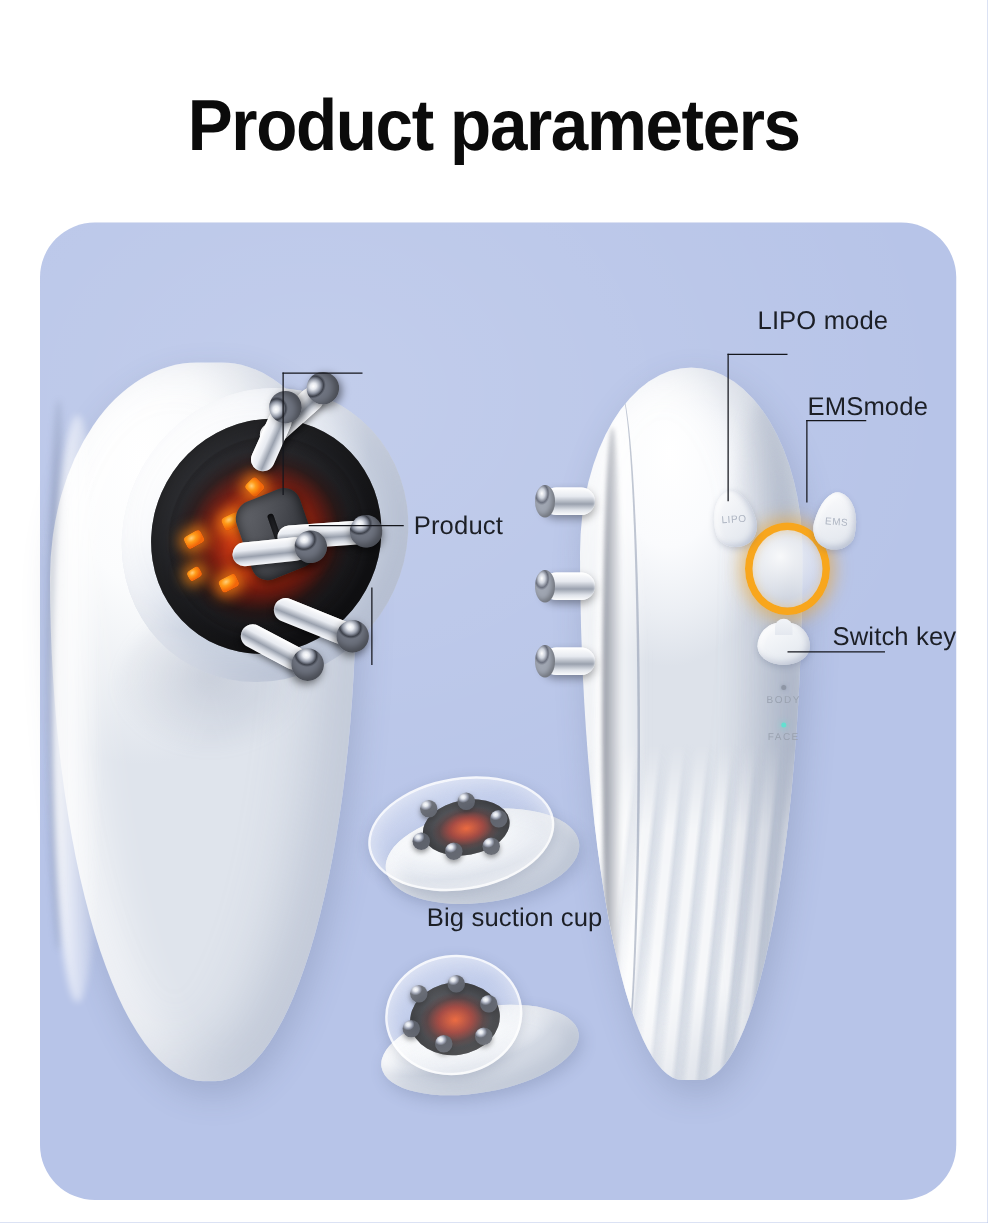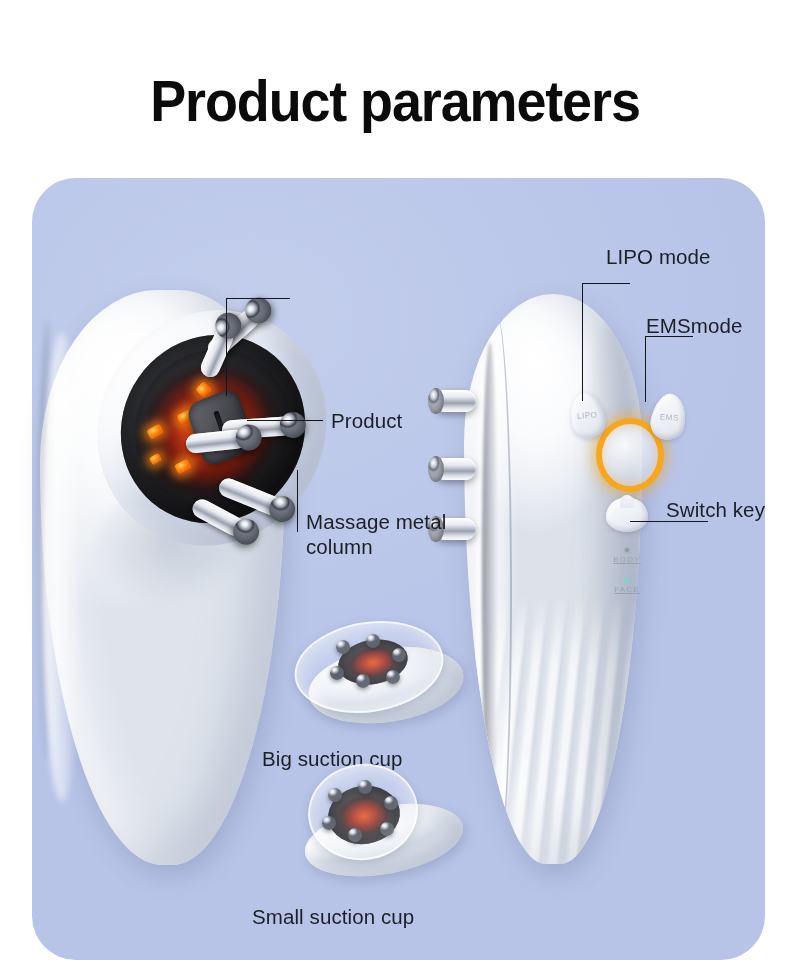--- a/index.html
+++ b/index.html
@@ -46,21 +46,21 @@
 
   
   .lbl{
     position:absolute;
     font-size:20.5px;
     color:#1c1f26;
     line-height:25px;
     white-space:pre-line;
     letter-spacing:.1px;
   }
-  .lbl.c{text-align:left;white-space:nowrap;margin-top:24px;}
+  .lbl.c{text-align:right;white-space:nowrap;}
 
   
   .dev-left{position:absolute;left:34px;top:280px;width:300px;height:590px;}
   .dl-body{
     position:absolute;left:6px;top:10px;width:245px;height:575px;
     border-radius:48% 44% 46% 50% / 30% 30% 70% 70%;
     background:
       radial-gradient(58% 42% at 30% 14%,#ffffff 0%,#fbfcfd 40%,#edf0f4 72%,#dfe4ec 100%),
       linear-gradient(100deg,#f8f9fb 0%,#ffffff 26%,#eef1f6 62%,#d9dfe9 100%);
     box-shadow:
@@ -260,21 +260,21 @@
                0 2px 5px rgba(90,102,130,.28);
   }
   .btn-switch::before{
     content:"";position:absolute;left:50%;top:-3px;width:14px;height:13px;margin-left:-7px;
     border-radius:50% 50% 0 0;
     background:linear-gradient(180deg,#f2f4f8,#e4e8ef);
   }
   
   .ind{
     position:absolute;width:70px;text-align:center;
-    font-size:8px;color:#9aa2b0;letter-spacing:1.2px;text-decoration:underline;
+    font-size:8px;color:#9aa2b0;letter-spacing:1.2px;
   }
   .ind .dot{
     display:block;width:4px;height:4px;border-radius:50%;margin:0 auto 3px;
   }
   .dot-body{background:#8e96a5;box-shadow:0 0 3px rgba(140,150,170,.8);}
   .dot-face{background:#63e0d0;box-shadow:0 0 5px rgba(99,224,208,.9);}
 
   
   .acc{position:absolute;}
   .acc-base{
@@ -419,31 +419,28 @@
       <div class="rglow"></div>
     </div>
     <div class="mini-ball" style="left:42px;top:26px;"></div>
     <div class="mini-ball" style="left:72px;top:18px;"></div>
     <div class="mini-ball" style="left:98px;top:34px;"></div>
     <div class="mini-ball" style="left:36px;top:54px;"></div>
     <div class="mini-ball" style="left:62px;top:66px;"></div>
     <div class="mini-ball" style="left:94px;top:60px;"></div>
     <div class="acc-cup" style="left:22px;top:2px;width:106px;height:92px;transform:rotate(-8deg);"></div>
   </div>
-  <div class="lbl c" style="left:252px;top:880px;width:240px;">Small suction cup</div>
 
   <div class="lead-h" style="left:226px;top:298px;width:64px;"></div>
   <div class="lead-v" style="left:226px;top:298px;height:98px;"></div>
 
   <div class="lead-h" style="left:247px;top:420px;width:76px;"></div>
   <div class="lbl" style="left:331px;top:408px;width:120px;">Product</div>
 
   <div class="lead-v" style="left:297px;top:470px;height:62px;"></div>
-  <div class="lbl" style="left:306px;top:509px;width:200px;">Massage metal
-column</div>
 
   <div class="lead-h" style="left:582px;top:283px;width:48px;"></div>
   <div class="lead-v" style="left:582px;top:283px;height:118px;"></div>
   <div class="lbl" style="left:583px;top:244px;width:160px;margin-left:23px;">LIPO mode</div>
 
   <div class="lead-h" style="left:645px;top:336px;width:48px;"></div>
   <div class="lead-v" style="left:645px;top:336px;height:66px;"></div>
   <div class="lbl" style="left:646px;top:313px;width:160px;">EMSmode</div>
 
   <div class="lead-h" style="left:630px;top:521px;width:78px;"></div>

